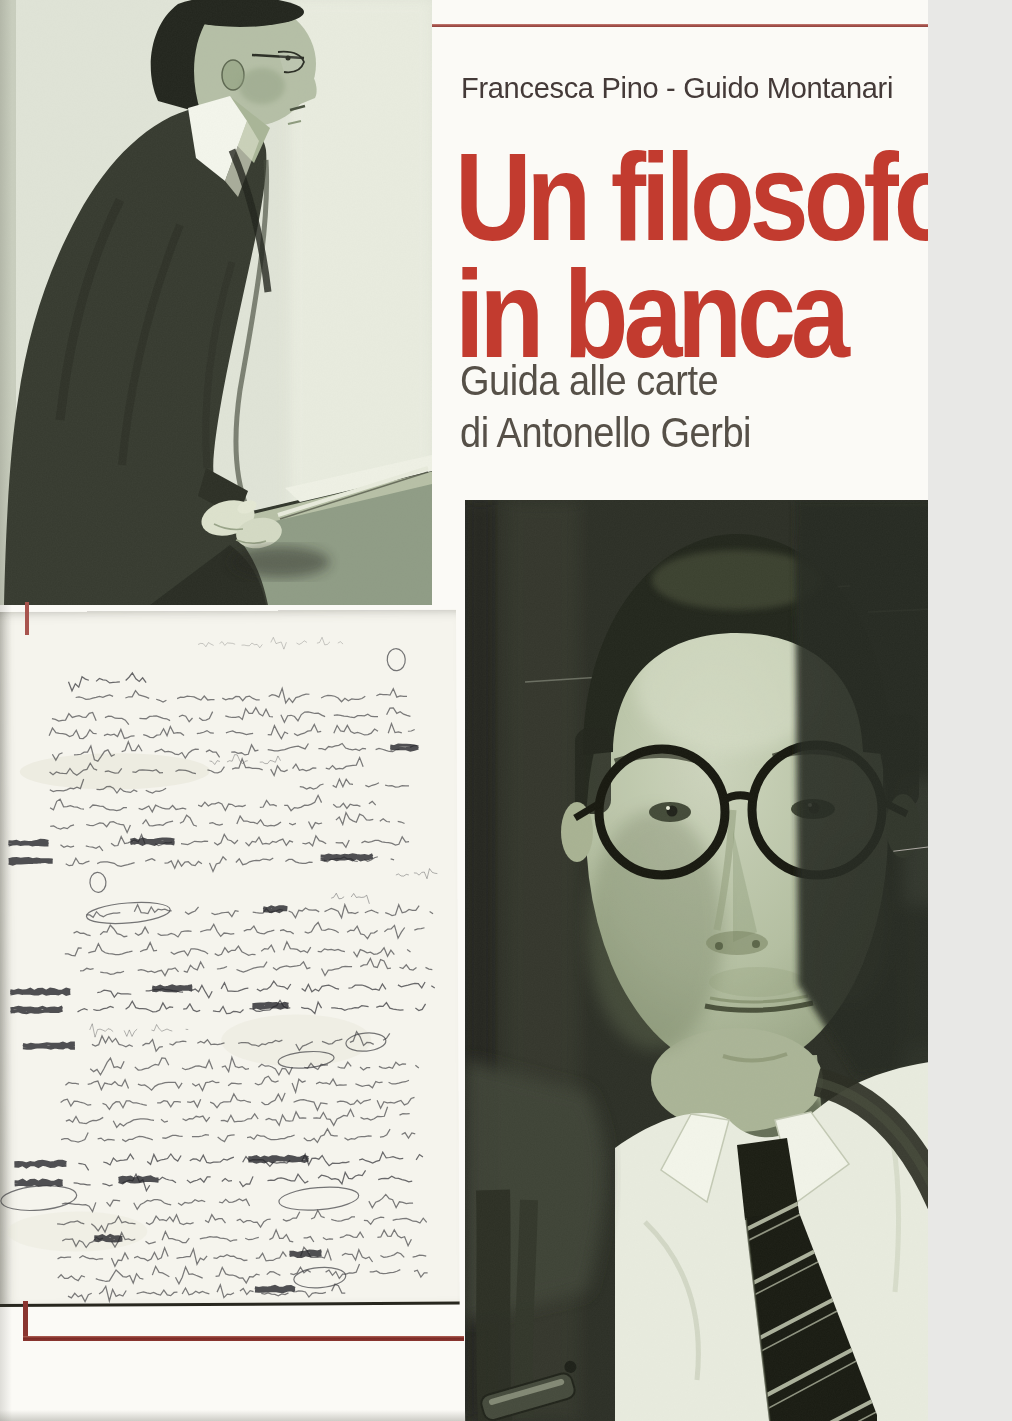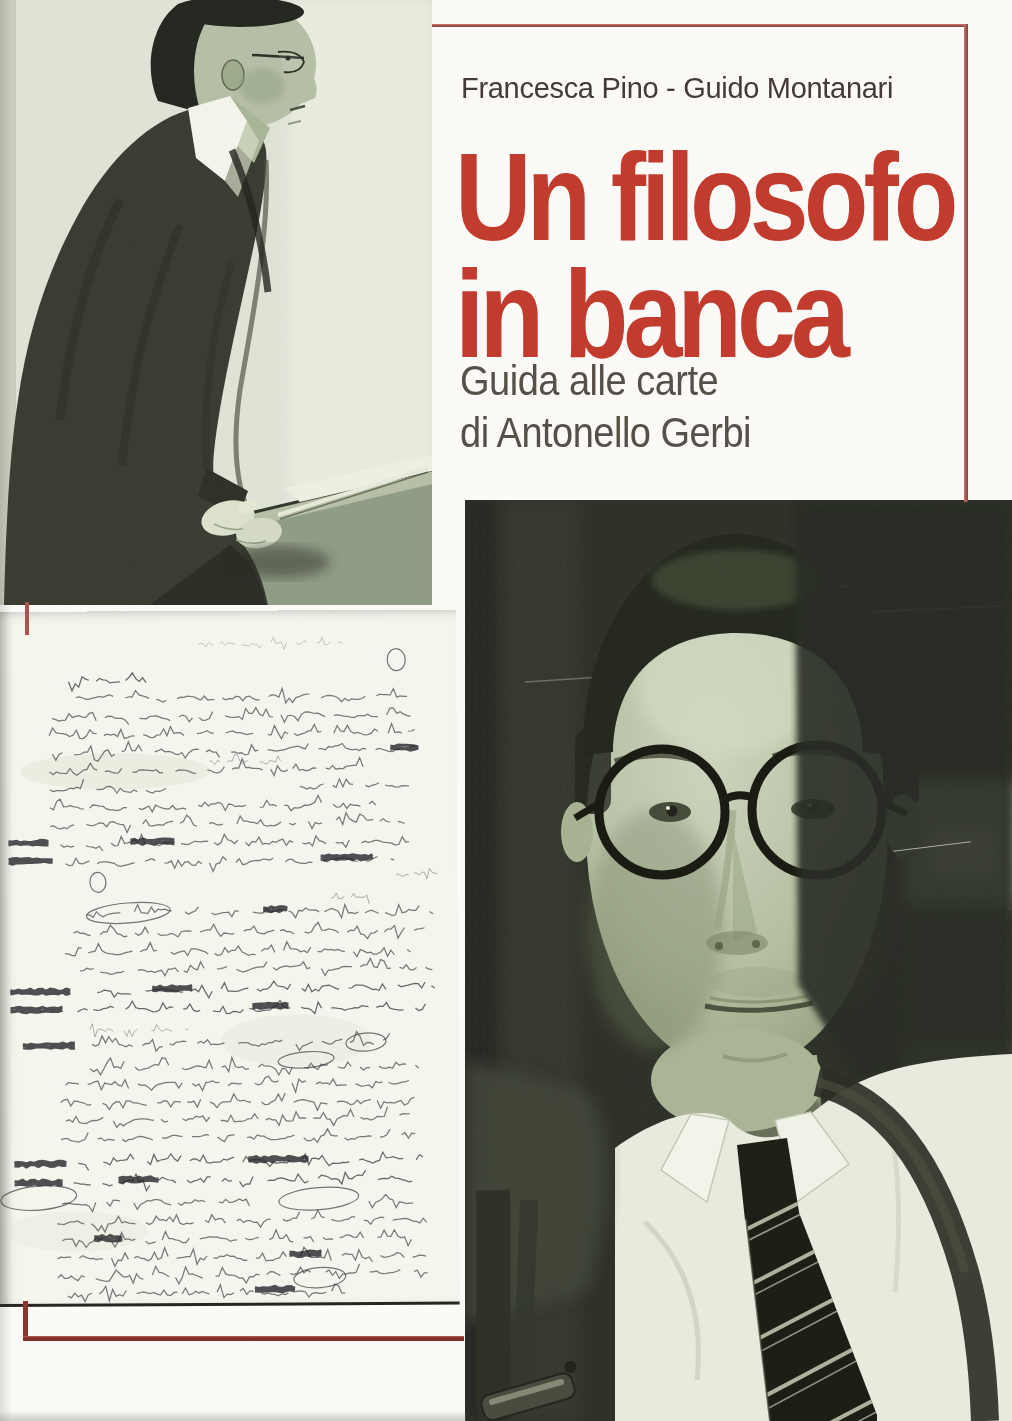--- a/index.html
+++ b/index.html
@@ -1,16 +1,16 @@
 <!DOCTYPE html>
 <html style="--title-red: #c23b2f; --frame-red: #a8544e; --frame-red-dark: #8a3530; --author-text: #443a38; --subtitle-text: #565048; --bg: #fbfaf6;"><head>
 <meta charset="utf-8">
 <style>
   html,body{margin:0;padding:0;background:#e8e8e6;}
-  .page{position:relative;width:1012px;height:1421px;overflow:hidden;
+  .page{position:relative;width:928px;height:1421px;overflow:hidden;
         background:var(--bg,#fbfaf6);font-family:"Liberation Sans",sans-serif;}
   .abs{position:absolute;}
   
   .scan-edge-left{left:0;top:0;width:12px;height:1421px;z-index:6;
         background:linear-gradient(to right,rgba(70,70,60,.16),rgba(70,70,60,0));pointer-events:none;}
   .scan-strip-bottom{left:0;top:1410px;width:466px;height:11px;z-index:6;
         background:linear-gradient(to bottom,rgba(120,120,110,0),rgba(120,120,110,.35));}
   
   .photo-lectern{left:0;top:0;width:432px;height:605px;z-index:1;}
   .photo-portrait{left:465px;top:500px;width:547px;height:921px;z-index:1;}

